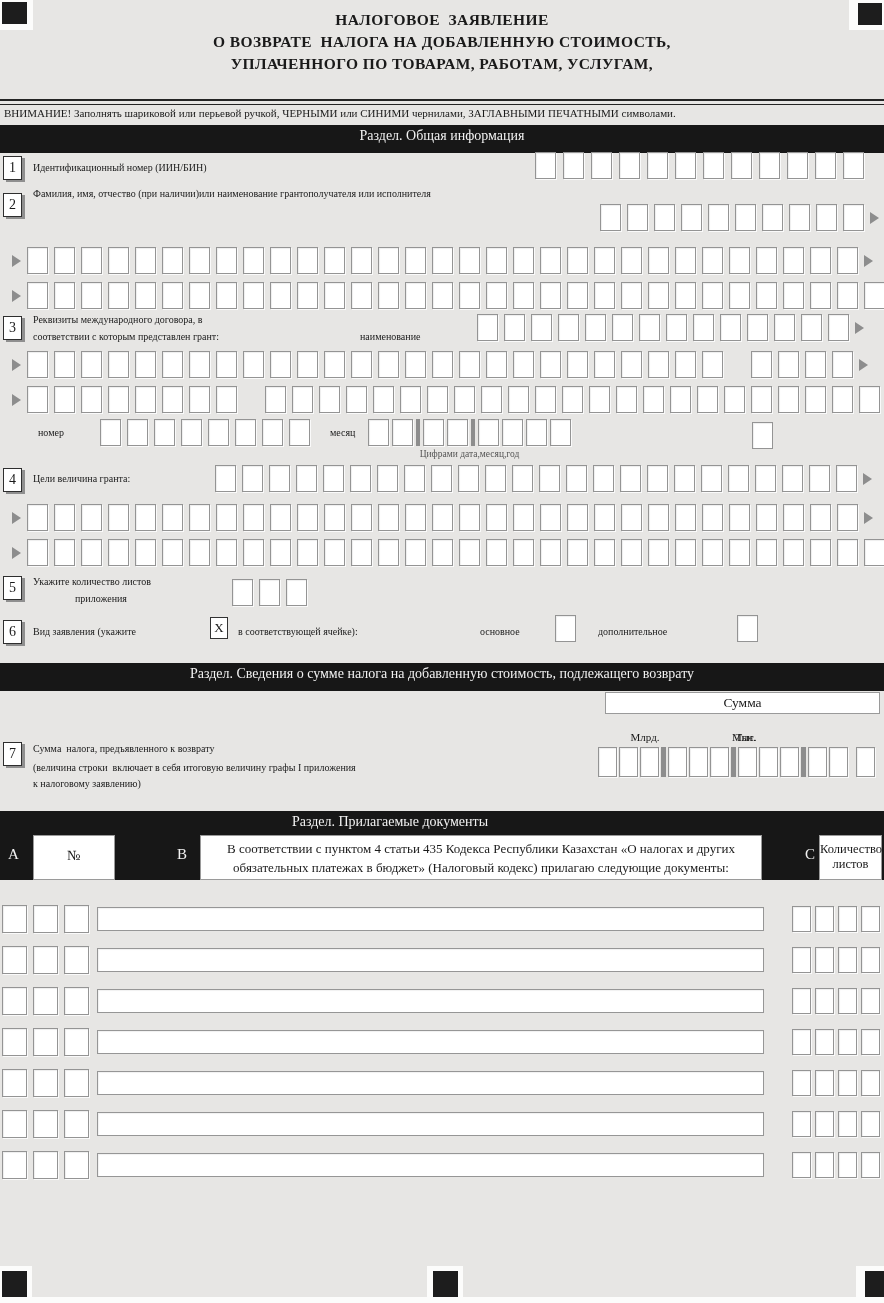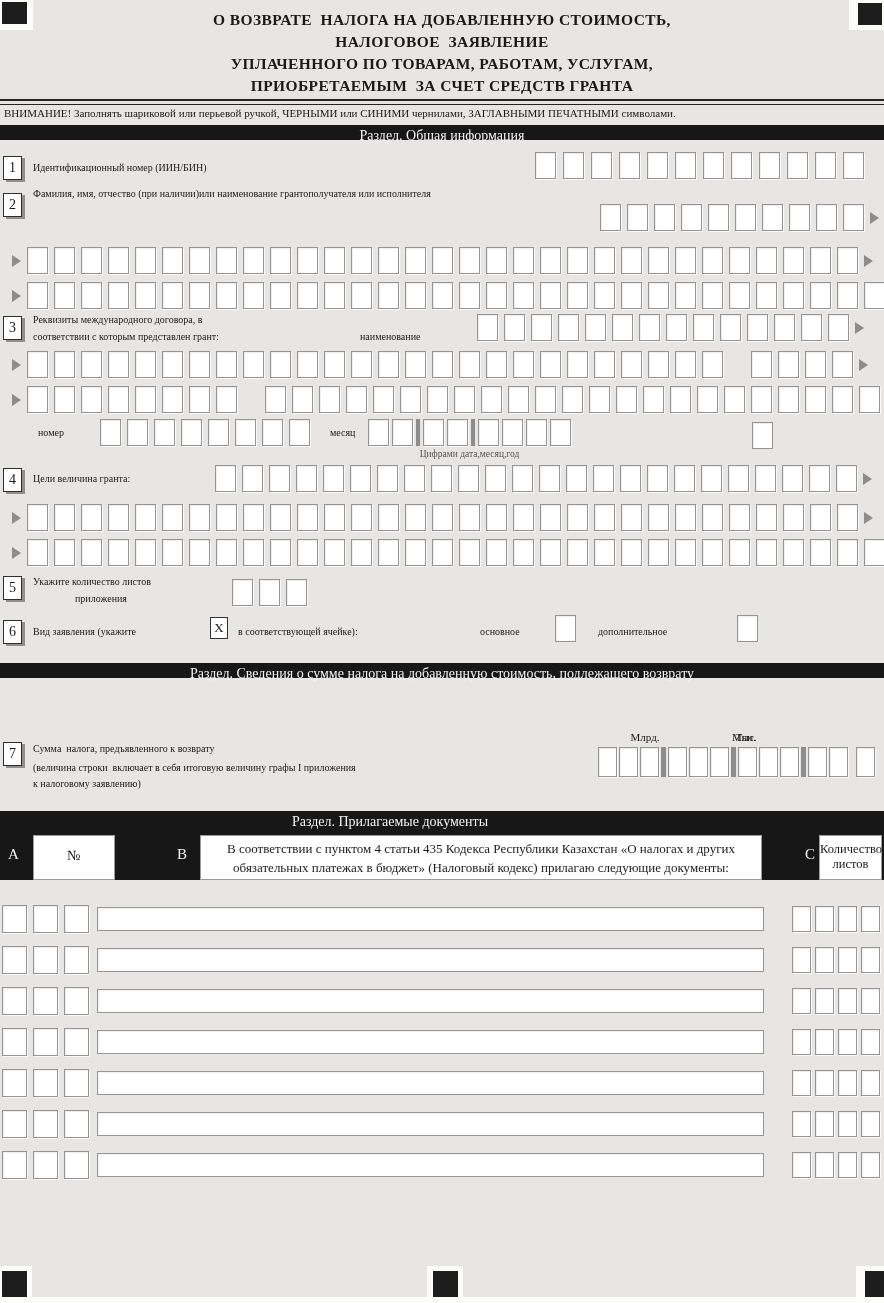--- a/index.html
+++ b/index.html
@@ -7,21 +7,21 @@
   #page{position:relative;width:884px;height:1303px;background:#e7e6e4;overflow:hidden;
         color:#1a1a1a;font-family:"Liberation Serif","DejaVu Serif",serif}
   .t{white-space:pre-wrap}
   .mark{position:absolute;background:#1d1d1d}
   .wpatch{position:absolute;background:#fcfcfb}
   .title{position:absolute;left:0;top:9px;width:100%;text-align:center;font-weight:bold;
          font-size:15.5px;line-height:22px;letter-spacing:.4px}
   .rule{position:absolute;left:0;top:99px;width:884px;height:6px;
         border-top:2px solid #242424;border-bottom:1px solid #242424}
   .warning{position:absolute;left:4px;top:107px;font-size:11px}
-  .bar{position:absolute;left:0;width:884px;height:15px;background:#171717;color:#f2f2f2;
+  .bar{position:absolute;left:0;width:884px;height:28px;background:#171717;color:#f2f2f2;
        text-align:center;font-size:14px;line-height:22px}
   .numbox{position:absolute;width:19px;height:24px;background:#fff;border:1px solid #2e2e2e;
           box-shadow:3px 2px 0 #8f8f8f;font-size:14px;text-align:center;line-height:22px}
   .lbl{position:absolute;font-size:10px;line-height:17px}
   .row{position:absolute;display:flex;gap:6px;align-items:center}
   .cells{display:flex;gap:6px;align-items:center;flex:0 0 auto}
   .cells.tight{gap:3px}
   .cells.sm{gap:2px}
   .cell{width:21px;height:27px;background:#fff;border:1px solid #949494;flex:0 0 auto;
         box-shadow:inset 1px 1px 1px rgba(0,0,0,.07),1px 1px 0 rgba(255,255,255,.8)}
@@ -55,24 +55,23 @@
 <body>
 
 <div id="page">
 
   <div class="wpatch" style="left:0;top:0;width:33px;height:30px"></div>
   <div class="mark" style="left:2px;top:2px;width:25px;height:22px"></div>
   <div class="wpatch" style="left:849px;top:0;width:35px;height:30px"></div>
   <div class="mark" style="left:858px;top:3px;width:24px;height:22px"></div>
 
   <div class="title">
+    <div class="t">НАЛОГОВОЕ  ЗАЯВЛЕНИЕ</div>
     <div class="t">О ВОЗВРАТЕ  НАЛОГА НА ДОБАВЛЕННУЮ СТОИМОСТЬ,</div>
-    <div class="t">НАЛОГОВОЕ  ЗАЯВЛЕНИЕ</div>
     <div class="t">УПЛАЧЕННОГО ПО ТОВАРАМ, РАБОТАМ, УСЛУГАМ,</div>
-    <div class="t">ПРИОБРЕТАЕМЫМ  ЗА СЧЕТ СРЕДСТВ ГРАНТА</div>
   </div>
 
   <div class="rule"></div>
   <div class="warning t">ВНИМАНИЕ! Заполнять шариковой или перьевой ручкой, ЧЕРНЫМИ или СИНИМИ чернилами, ЗАГЛАВНЫМИ ПЕЧАТНЫМИ символами.</div>
 
   <div class="bar" style="top:125px">
     <span class="t">Раздел. Общая информация</span>
   </div>
 
   <div class="numbox" style="left:3px;top:156px">1</div>
@@ -445,20 +444,21 @@
   <div class="xbox" style="left:210px;top:617px">X</div>
   <div class="lbl t" style="left:238px;top:623px">в соответствующей ячейке):</div>
   <div class="lbl t" style="left:480px;top:623px">основное</div>
   <div class="checkcell" style="left:555px;top:615px"></div>
   <div class="lbl t" style="left:598px;top:623px">дополнительное</div>
   <div class="checkcell" style="left:737px;top:615px"></div>
 
   <div class="bar" style="top:663px">
     <span class="t">Раздел. Сведения о сумме налога на добавленную стоимость, подлежащего возврату</span>
   </div>
+  <div class="sumhead t">Сумма</div>
   <div class="scale t" style="left:615px">Млрд.</div>
   <div class="scale t" style="left:714px">Млн.</div>
   <div class="scale t" style="left:716px">Тыс.</div>
   <div class="row" style="left:598px;top:747px;gap:2px">
     <div class="cells sm">
         <div class="cell sm"></div>
         <div class="cell sm"></div>
         <div class="cell sm"></div>
       </div>
     <div class="vsep"></div>

